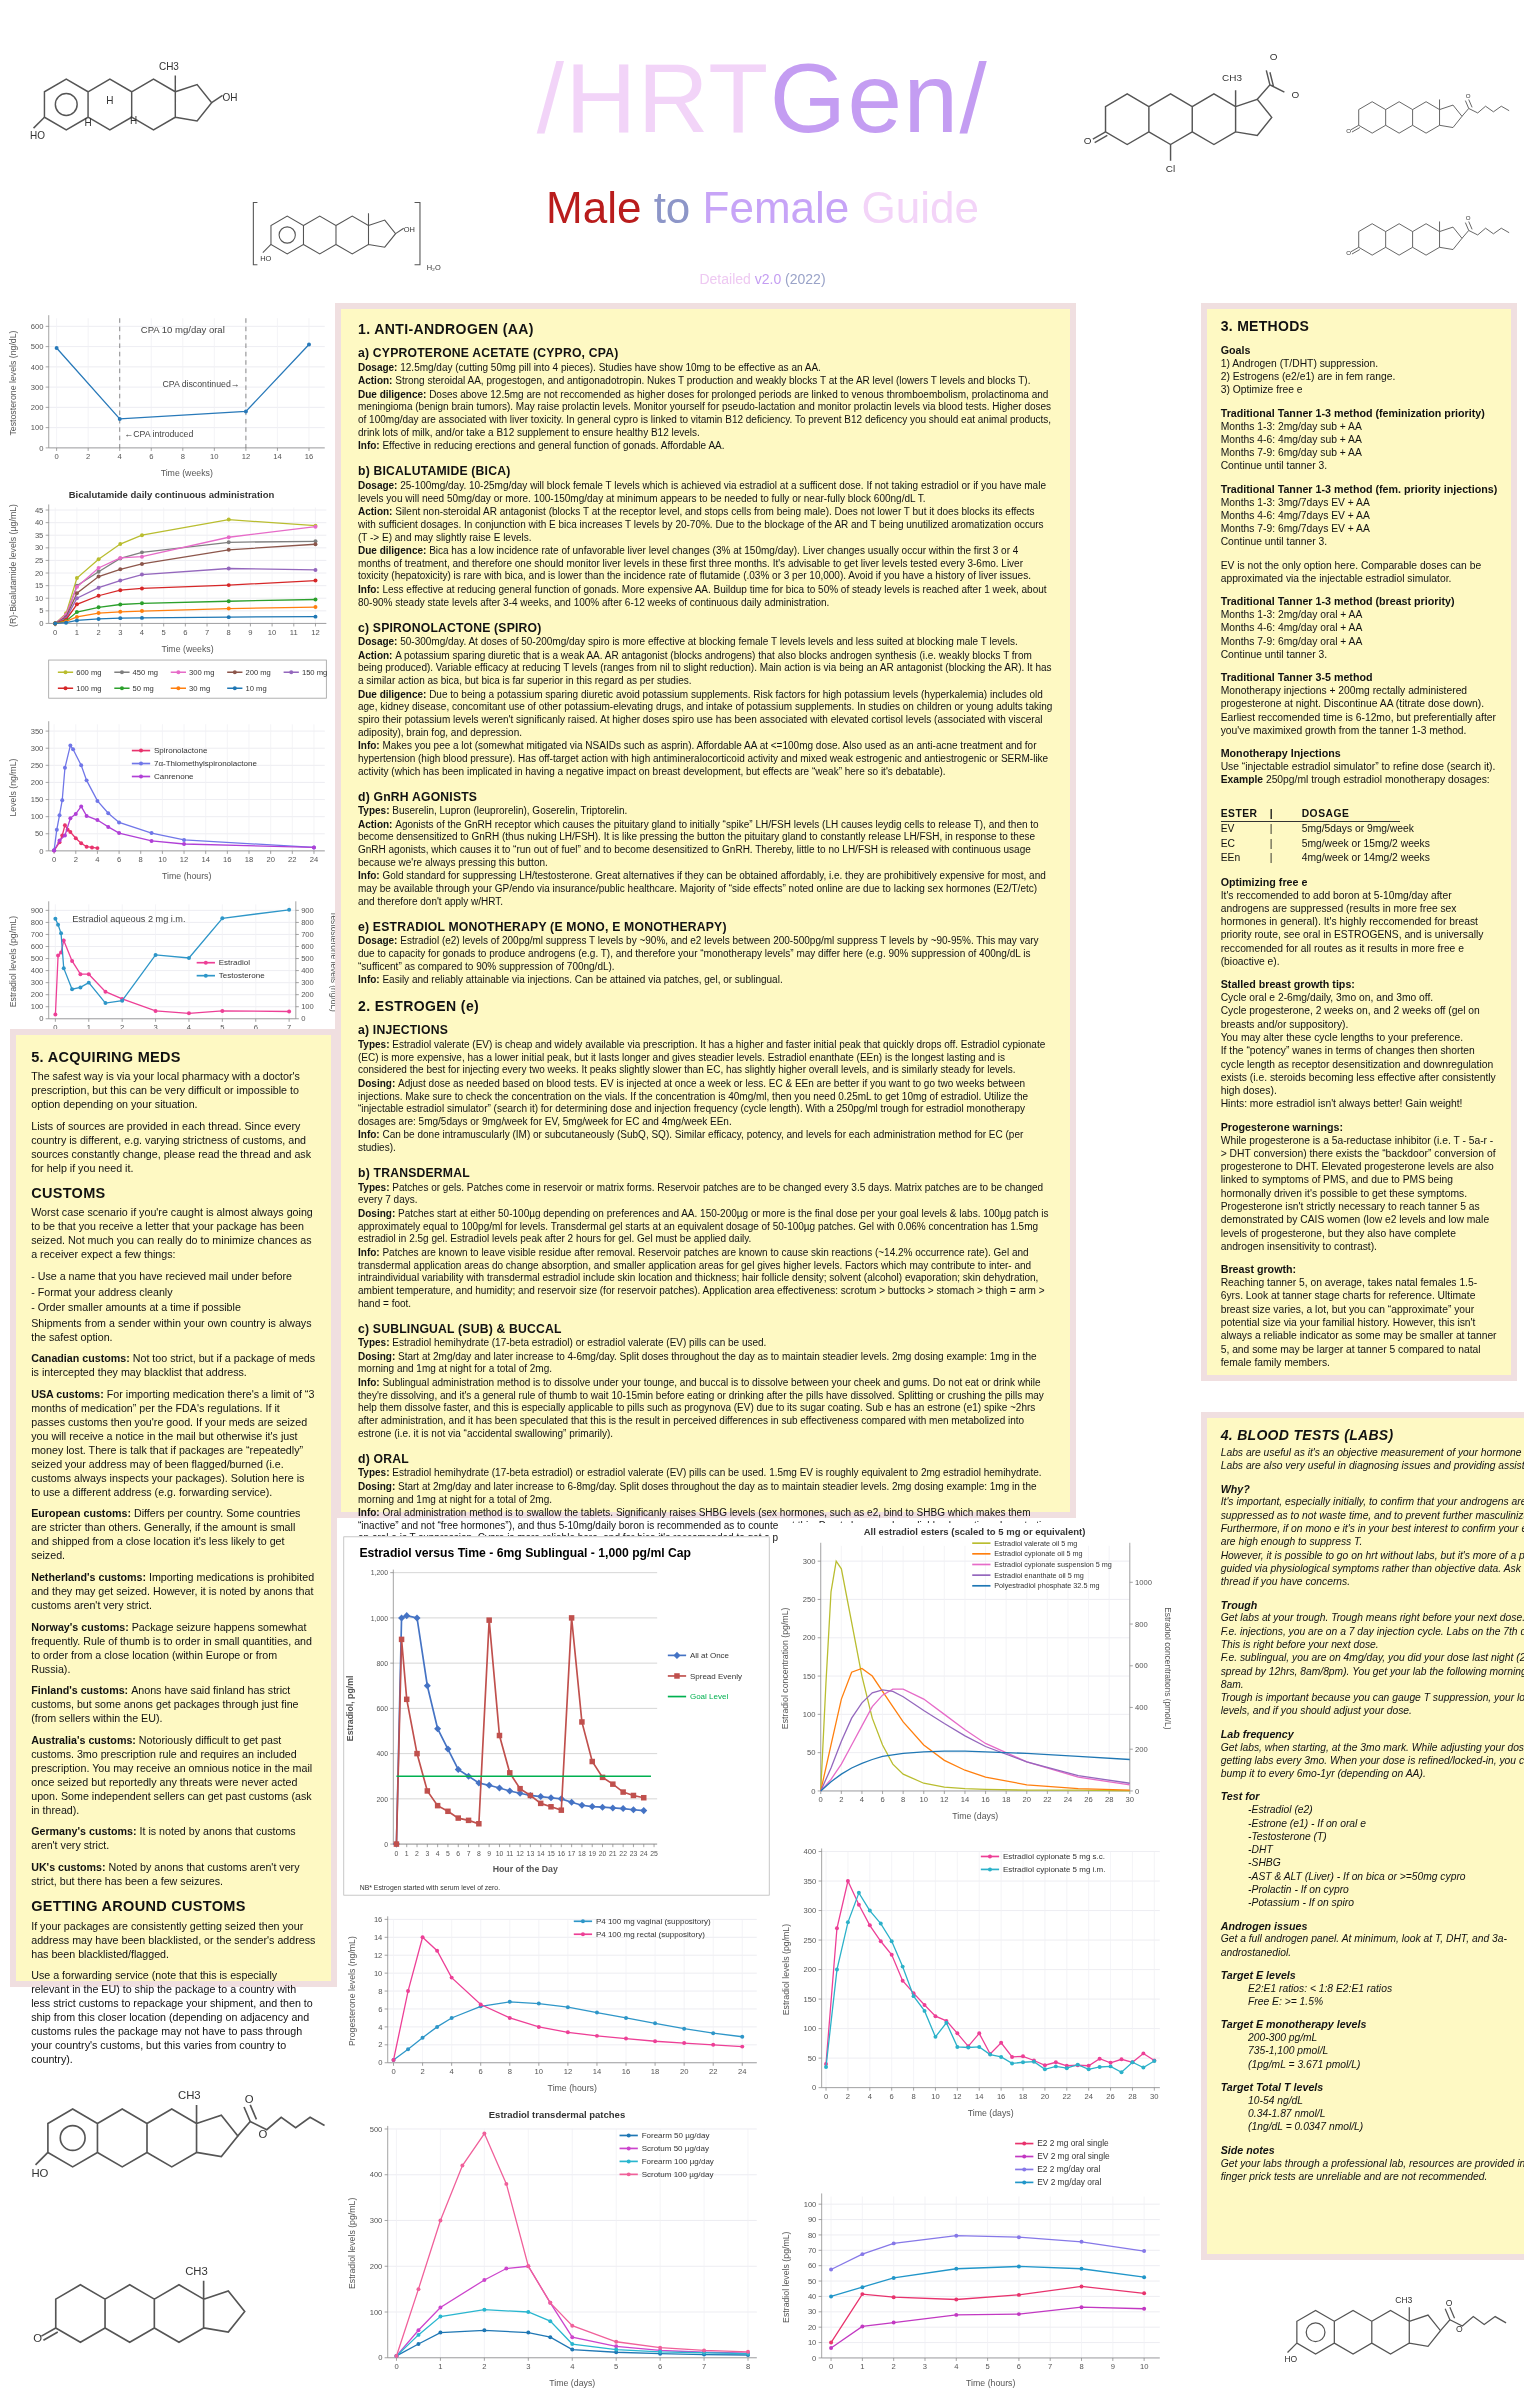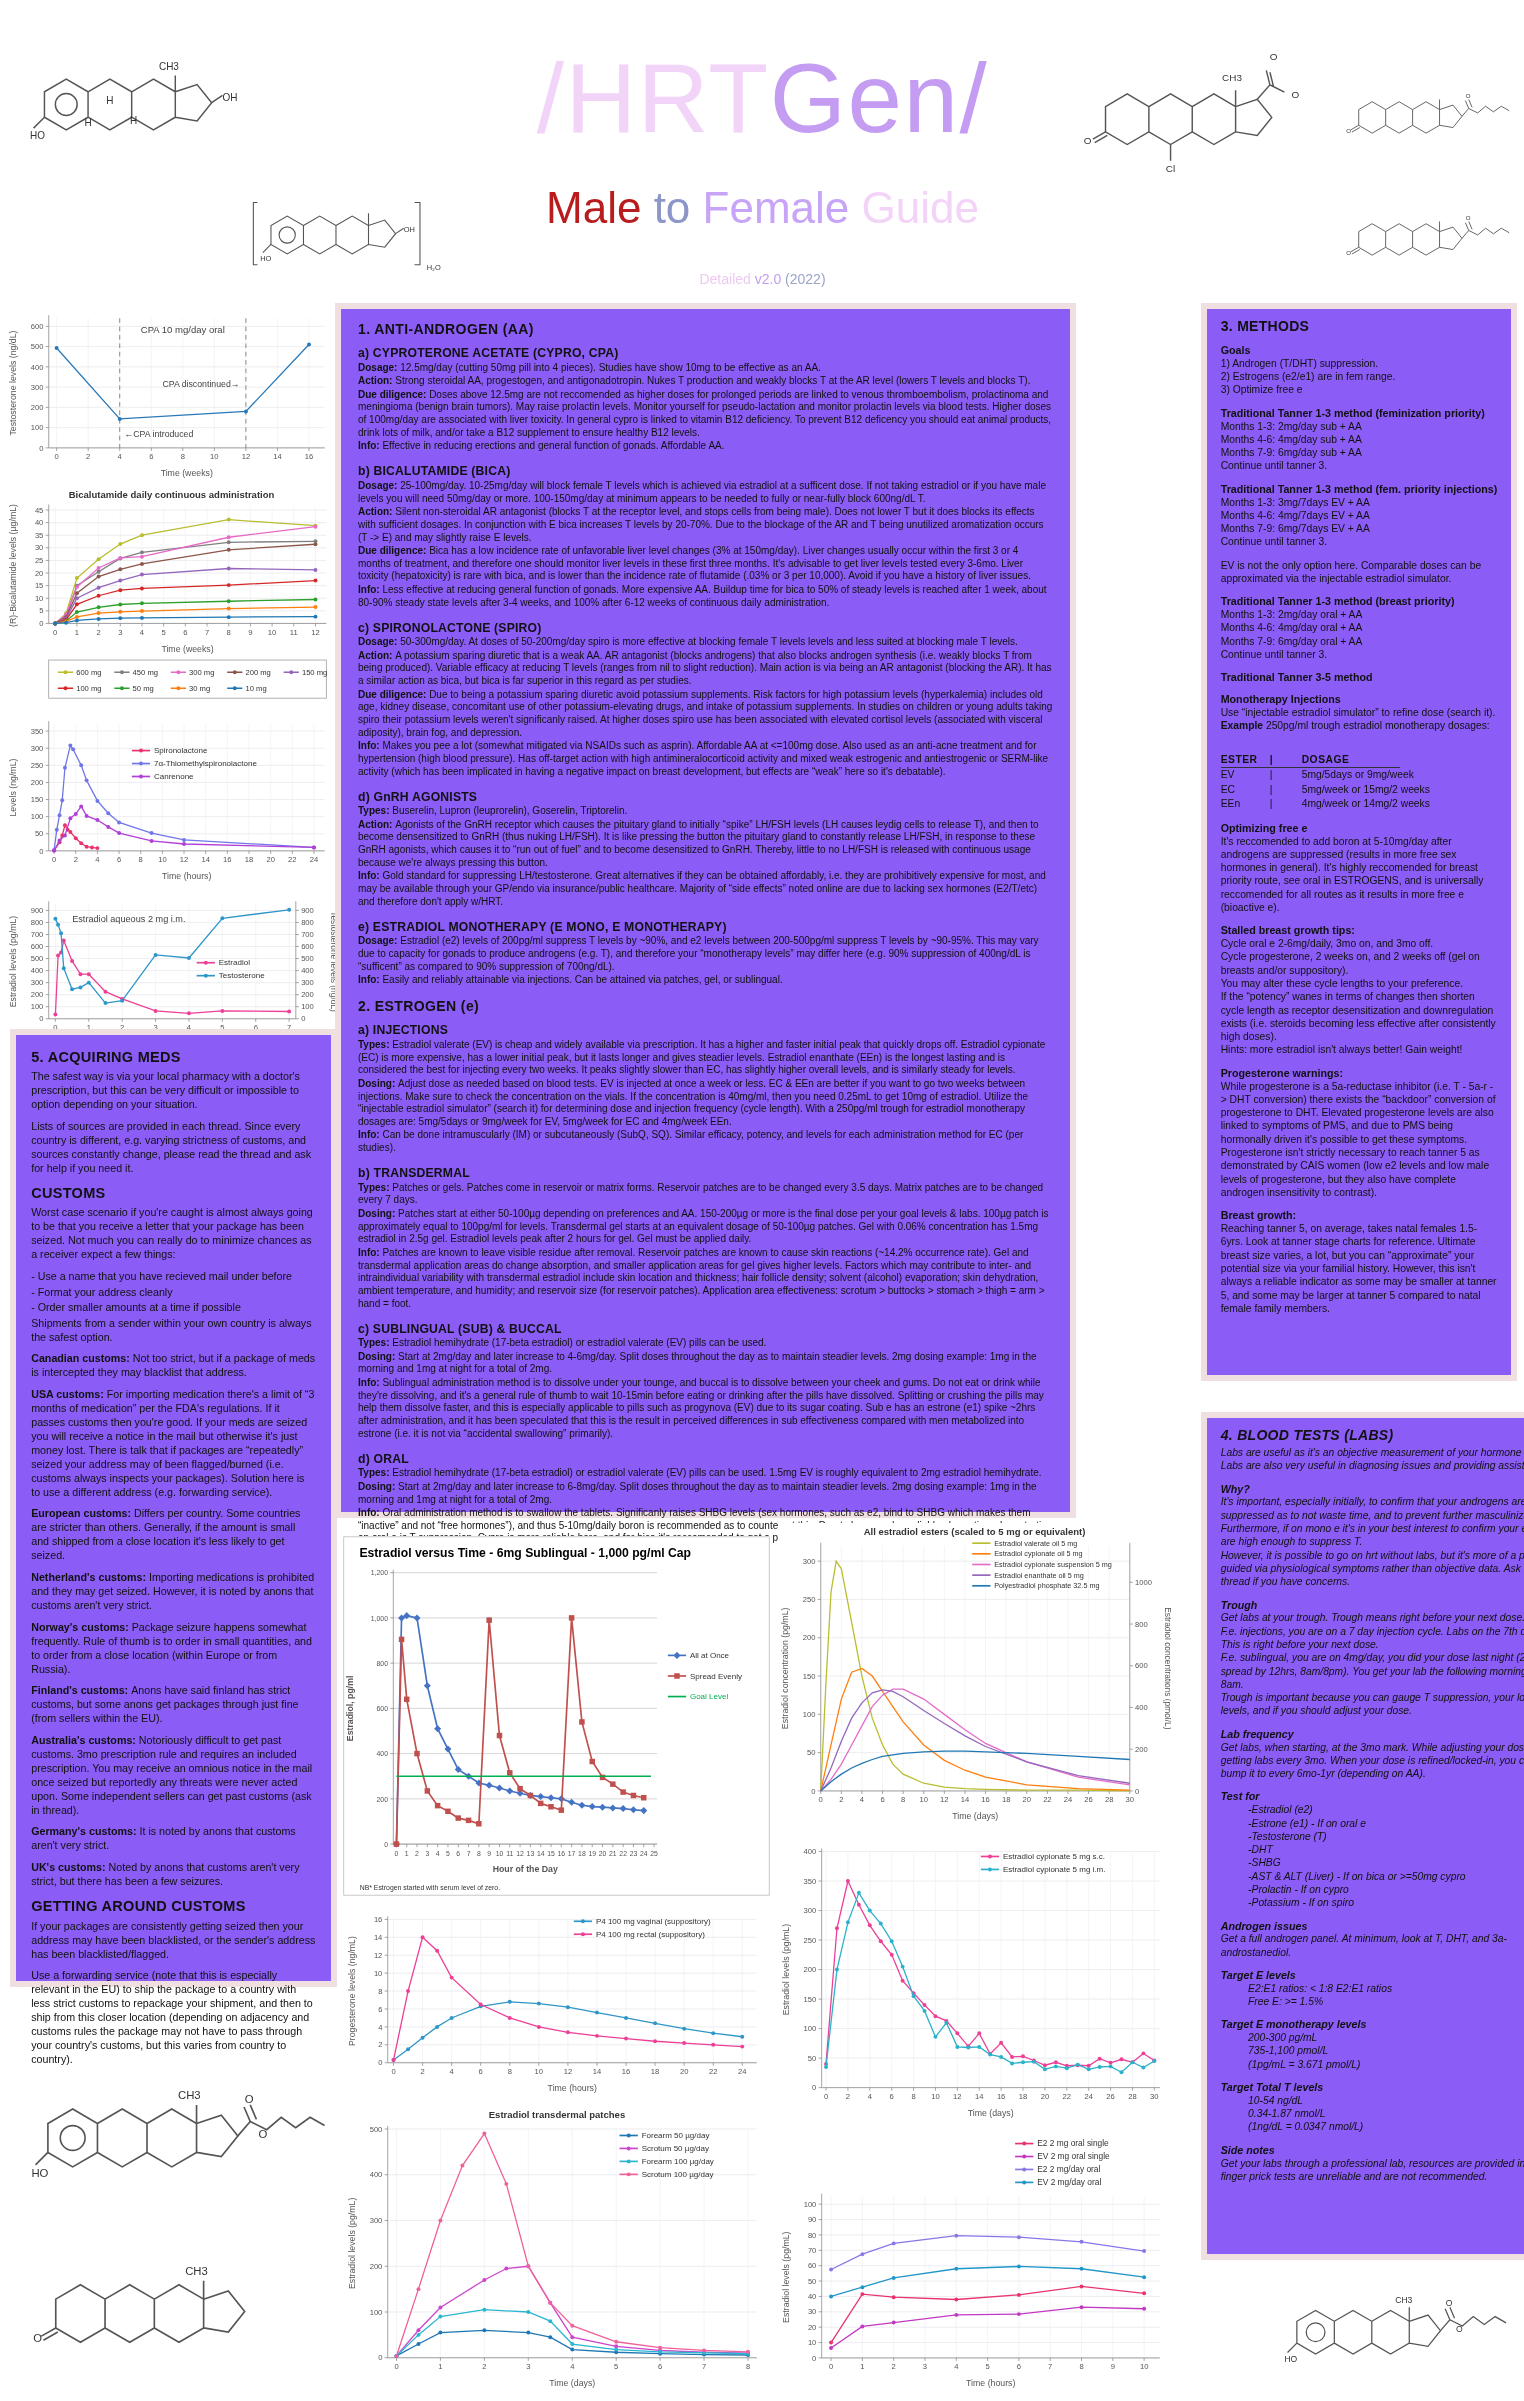--- a/index.html
+++ b/index.html
@@ -18,21 +18,21 @@
   .subtitle .w1 { color:#b91c1c; }
   .subtitle .w2 { color:#8d96c8; }
   .subtitle .w3 { color:#c7a4f7; }
   .subtitle .w4 { color:#f3d4f8; }
   .version { position:absolute; left:0; top:271px; width:1525px; text-align:center; font-size:14px; }
   .version .v1 { color:#eec9f2; }
   .version .v2 { color:#c49df2; }
   .version .v3 { color:#9aa3c8; }
 
   
-  .box { position:absolute; background:#8b5cf6; border:6.1px solid #f0dfe0; }
+  .box { position:absolute; background:#fef9c3; border:6.1px solid #f0dfe0; }
   #box-middle  { left:335px;  top:303px;  width:741px;  height:1215px; padding:9.1px 17px; }
   #box-methods { left:1201px; top:303px;  width:316px;  height:1078px; padding:9.1px 13.7px; }
   #box-labs    { left:1201px; top:1412px; width:379px;  height:848px; padding:9.1px 13.7px;font-style:italic; }
   #box-acq     { left:10px;   top:1029px; width:327px;  height:958px; padding:10.7px 15.2px; }
 
   
   .sec-h  { font-size:14px; font-weight:bold; letter-spacing:0.4px; margin:3px 0 9.1px; }
   .drug-h { font-size:12.2px; font-weight:bold; letter-spacing:0.2px; margin:0 0 1.5px; }
   .drug   { margin:0 0 11.4px; }
   .mpara  { font-size:10px; line-height:12.7px; margin:0 0 0.8px; }
@@ -735,20 +735,21 @@
         </div>
         <div class="block">
           <div class="blk-h sub">Traditional Tanner 1-3 method (breast priority)</div>
           <p class="para">Months 1-3: 2mg/day oral + AA</p>
           <p class="para">Months 4-6: 4mg/day oral + AA</p>
           <p class="para">Months 7-9: 6mg/day oral + AA</p>
           <p class="para">Continue until tanner 3.</p>
         </div>
         <div class="block">
           <div class="blk-h sub">Traditional Tanner 3-5 method</div>
+          <p class="para">Monotherapy injections + 200mg rectally administered progesterone at night. Discontinue AA (titrate dose down). Earliest reccomended time is 6-12mo, but preferentially after you've maximixed growth from the tanner 1-3 method.</p>
         </div>
         <div class="block">
           <div class="blk-h sub">Monotherapy Injections</div>
           <p class="para">Use “injectable estradiol simulator” to refine dose (search it).</p>
           <p class="para"><b>Example </b>250pg/ml trough estradiol monotherapy dosages:</p>
           <div class="minitable">
             <div class="mtr">
               <span class="mhead" style="display: flex;">
                 <span class="mc1">ESTER</span>
                 <span class="mpipe">|</span>

